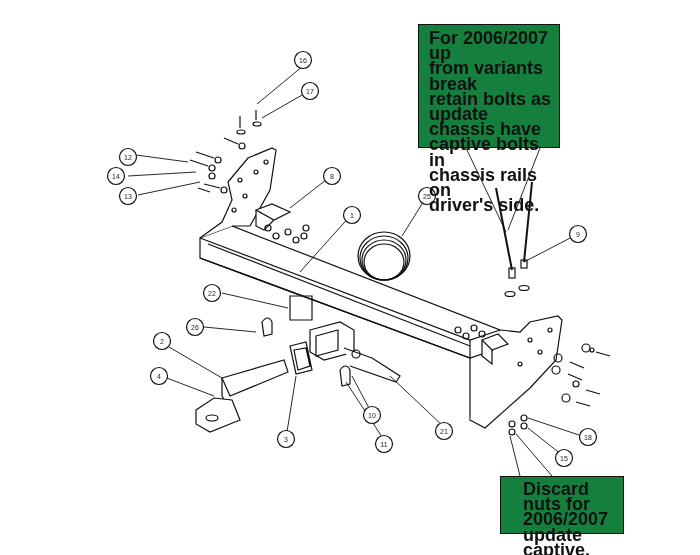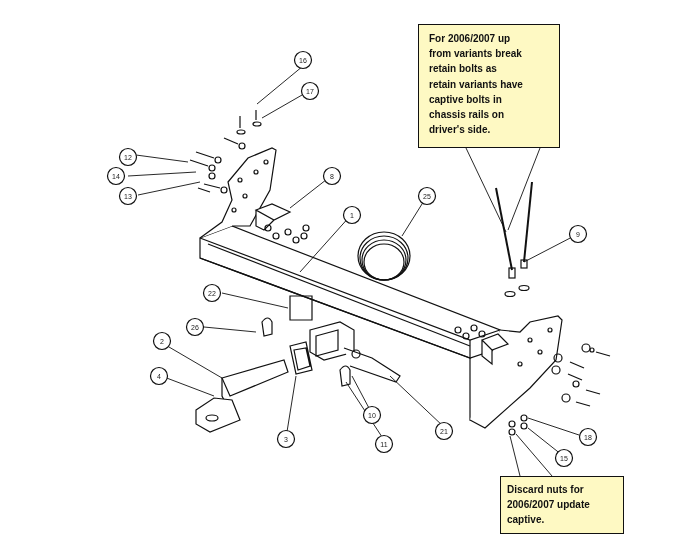--- a/index.html
+++ b/index.html
@@ -1,21 +1,21 @@
 <!DOCTYPE html>
 <html><head>
 <meta charset="utf-8">
 <style>
   html,body{margin:0;padding:0;background:#fff;}
   body{width:700px;height:555px;position:relative;overflow:hidden;font-family:"Liberation Sans",sans-serif;}
   svg{position:absolute;left:0;top:0;}
-  .callout{position:absolute;border:1.2px solid #111;background:#fef9c3;font-weight:bold;color:#111;font-size:10px;line-height:15.2px;}
+  .callout{position:absolute;border:1.2px solid #111;background:#15803d;font-weight:bold;color:#111;font-size:18px;line-height:15.2px;}
   .callout p{margin:0;}
   #note-top{left:418px;top:24px;width:142px;height:124px;padding:6px 0 0 10px;box-sizing:border-box;}
-  #note-bottom{left:500px;top:476px;width:124px;height:58px;padding:5px 0 0 6px;box-sizing:border-box;}
+  #note-bottom{left:500px;top:476px;width:124px;height:58px;padding:5px 0 0 22px;box-sizing:border-box;}
   .lbl{font-family:"Liberation Sans",sans-serif;font-size:7px;fill:#222;text-anchor:middle;dominant-baseline:central;}
 </style>
 </head>
 <body>
 
 <svg width="700" height="555" viewBox="0 0 700 555">
   <g stroke="#111" stroke-width="1.2" fill="none">
 
     <g>
       <path d="M200 238 L232 226 L500 330 L500 348 L470 358 L200 258 Z" fill="#fff"></path>
@@ -197,21 +197,21 @@
   <text class="lbl" x="384" y="444">11</text>
   <text class="lbl" x="444" y="431">21</text>
   <text class="lbl" x="588" y="437">18</text>
   <text class="lbl" x="564" y="458">15</text>
 </svg>
 
 <div class="callout" id="note-top">
   <p>For 2006/2007 up</p>
   <p>from variants break</p>
   <p>retain bolts as</p>
-  <p>retain variants have</p>
+  <p>update chassis have</p>
   <p>captive bolts in</p>
   <p>chassis rails on</p>
   <p>driver's side.</p>
 </div>
 
 <div class="callout" id="note-bottom">
   <p>Discard nuts for</p>
   <p>2006/2007 update</p>
   <p>captive.</p>
 </div>

